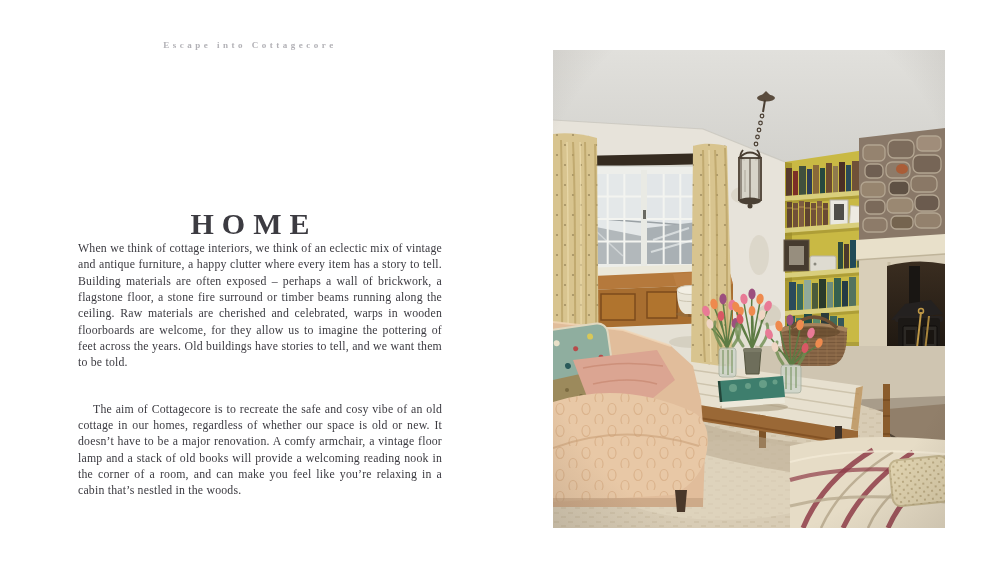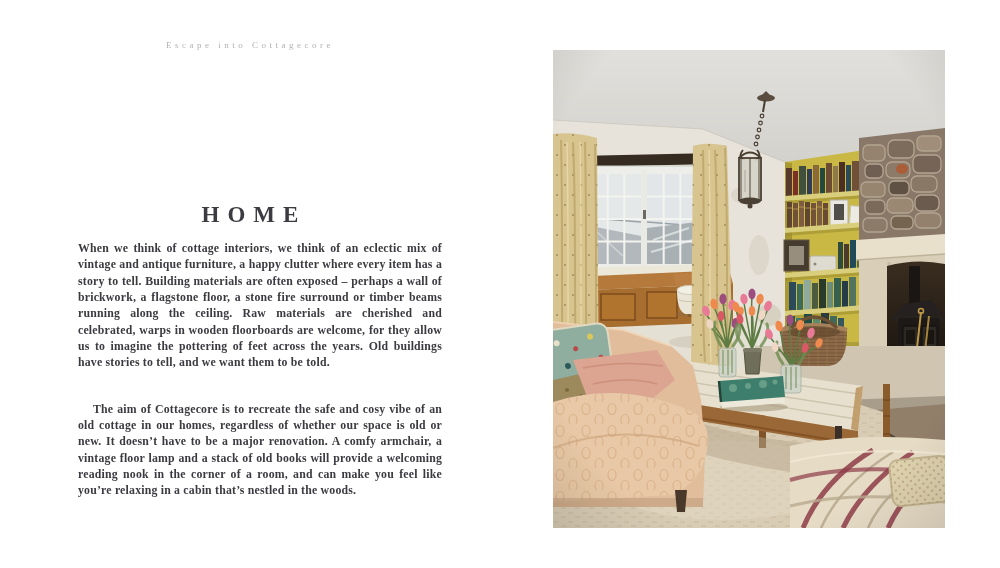--- a/index.html
+++ b/index.html
@@ -1,26 +1,26 @@
 <!DOCTYPE html>
 <html><head>
 <meta charset="utf-8">
 <style>
   html,body{margin:0;padding:0;background:#ffffff;}
   body{width:1000px;height:568px;overflow:hidden;font-family:"Liberation Serif",serif;}
   .spread{position:relative;width:1000px;height:568px;background:#ffffff;}
   .left-page{position:absolute;left:0;top:0;width:500px;height:568px;}
   .running-header{position:absolute;top:40px;left:70px;width:360px;text-align:center;
-    font-size:9px;letter-spacing:3.5px;color:#b2b1b6;font-weight:400;}
+    font-size:9px;letter-spacing:3.5px;color:#b2b1b6;font-weight:700;}
   .chapter-title{position:absolute;top:187px;left:70px;width:360px;text-align:center;
-    font-size:23px;letter-spacing:8px;padding-left:8px;box-sizing:border-box;
+    font-size:30px;letter-spacing:8px;padding-left:8px;box-sizing:border-box;
     color:#3c3b41;font-weight:600;}
   .body-text{position:absolute;top:240px;left:78px;width:364px;
     font-size:11.8px;line-height:16.35px;letter-spacing:0.2px;
-    color:#3b3a40;font-weight:bold;text-align:justify;}
+    color:#3b3a40;font-weight:normal;text-align:justify;}
   .body-text p{margin:0;}
   .body-text p.indented{text-indent:15px;margin-top:30px;}
   .page-number{position:absolute;top:509px;left:70px;width:360px;text-align:center;
     font-size:10px;color:#bcbcc0;}
   .photo{position:absolute;left:553px;top:50px;width:392px;height:478px;}
   .photo svg{display:block;width:392px;height:478px;}
 </style>
 </head>
 <body>
 

